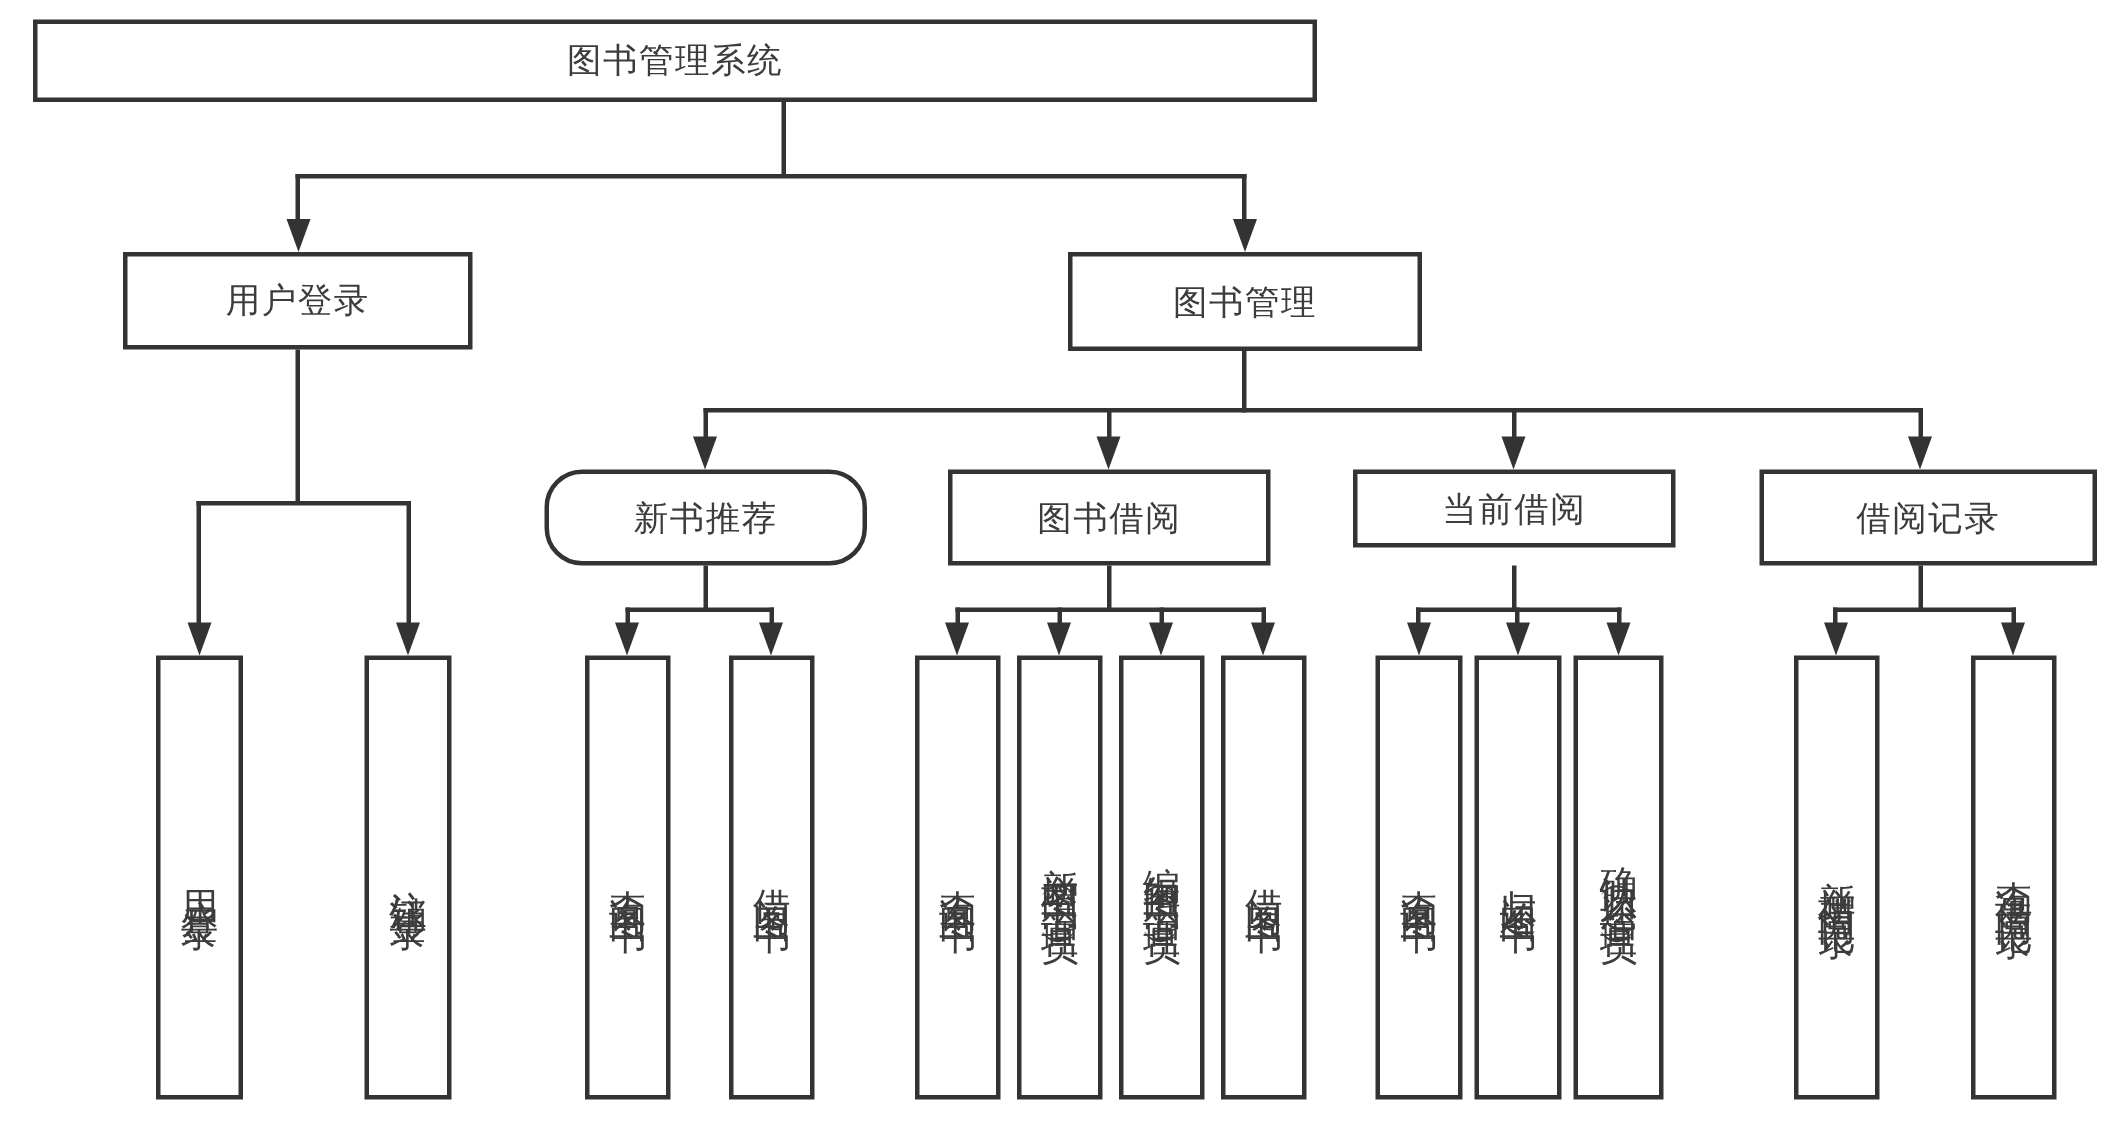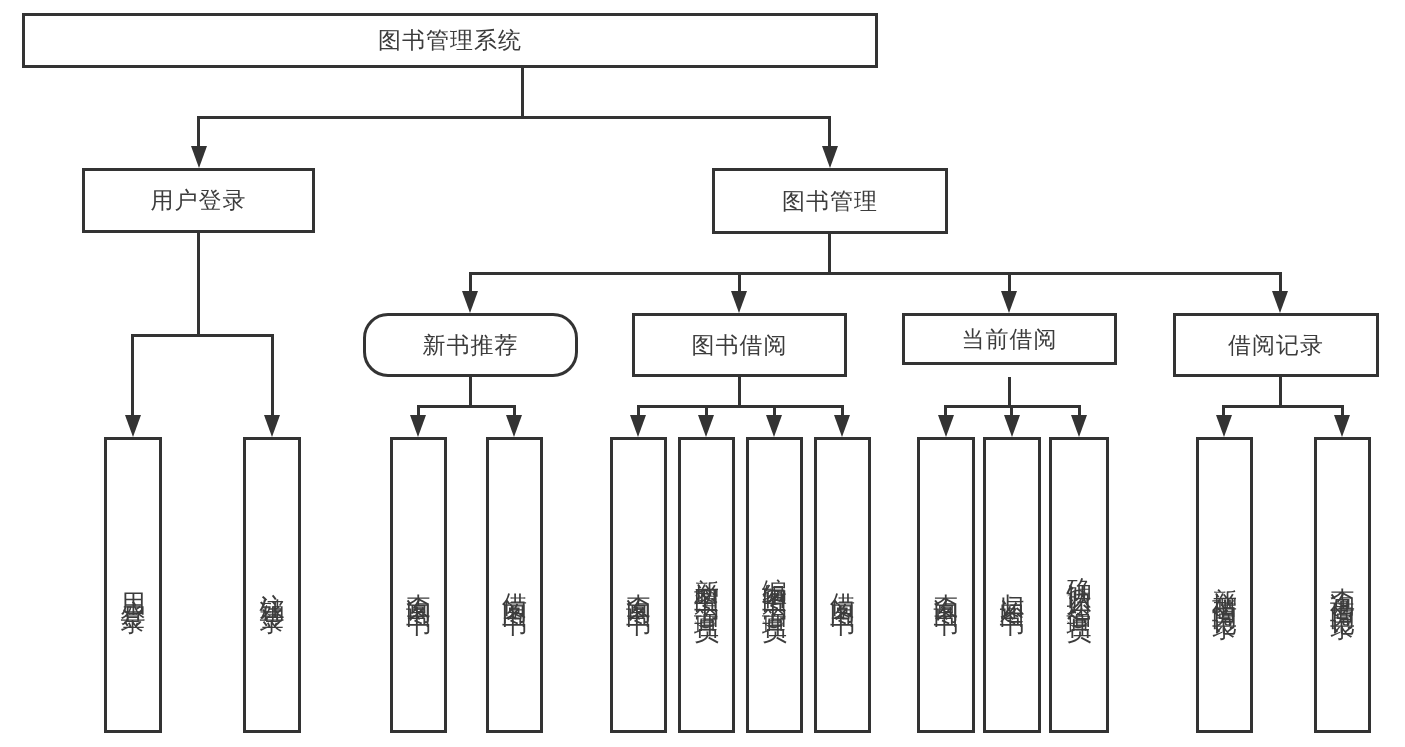--- a/index.html
+++ b/index.html
@@ -102,21 +102,21 @@
 
   <div class="box" style="left:363px;top:313px;width:215px;height:64px;border-radius:25px;">
     <span class="hlabel">新书推荐</span>
   </div>
   <div class="box" style="left:632px;top:313px;width:215px;height:64px;">
     <span class="hlabel">图书借阅</span>
   </div>
   <div class="box" style="left:902px;top:313px;width:215px;height:52px;">
     <span class="hlabel">当前借阅</span>
   </div>
-  <div class="box" style="left:1173px;top:313px;width:206px;height:64px;justify-content:center;">
+  <div class="box" style="left:1173px;top:313px;width:225px;height:64px;justify-content:center;">
     <span class="hlabel">借阅记录</span>
   </div>
 
   <div class="vline" style="left:469px;top:377px;height:31px;"></div>
   <div class="hline" style="left:417px;top:405px;width:99px;"></div>
   <div class="vline" style="left:417px;top:405px;height:18px;"></div>
   <div class="vline" style="left:513px;top:405px;height:18px;"></div>
   <div class="arrow" style="left:410px;top:415px;"></div>
   <div class="arrow" style="left:506px;top:415px;"></div>
 

